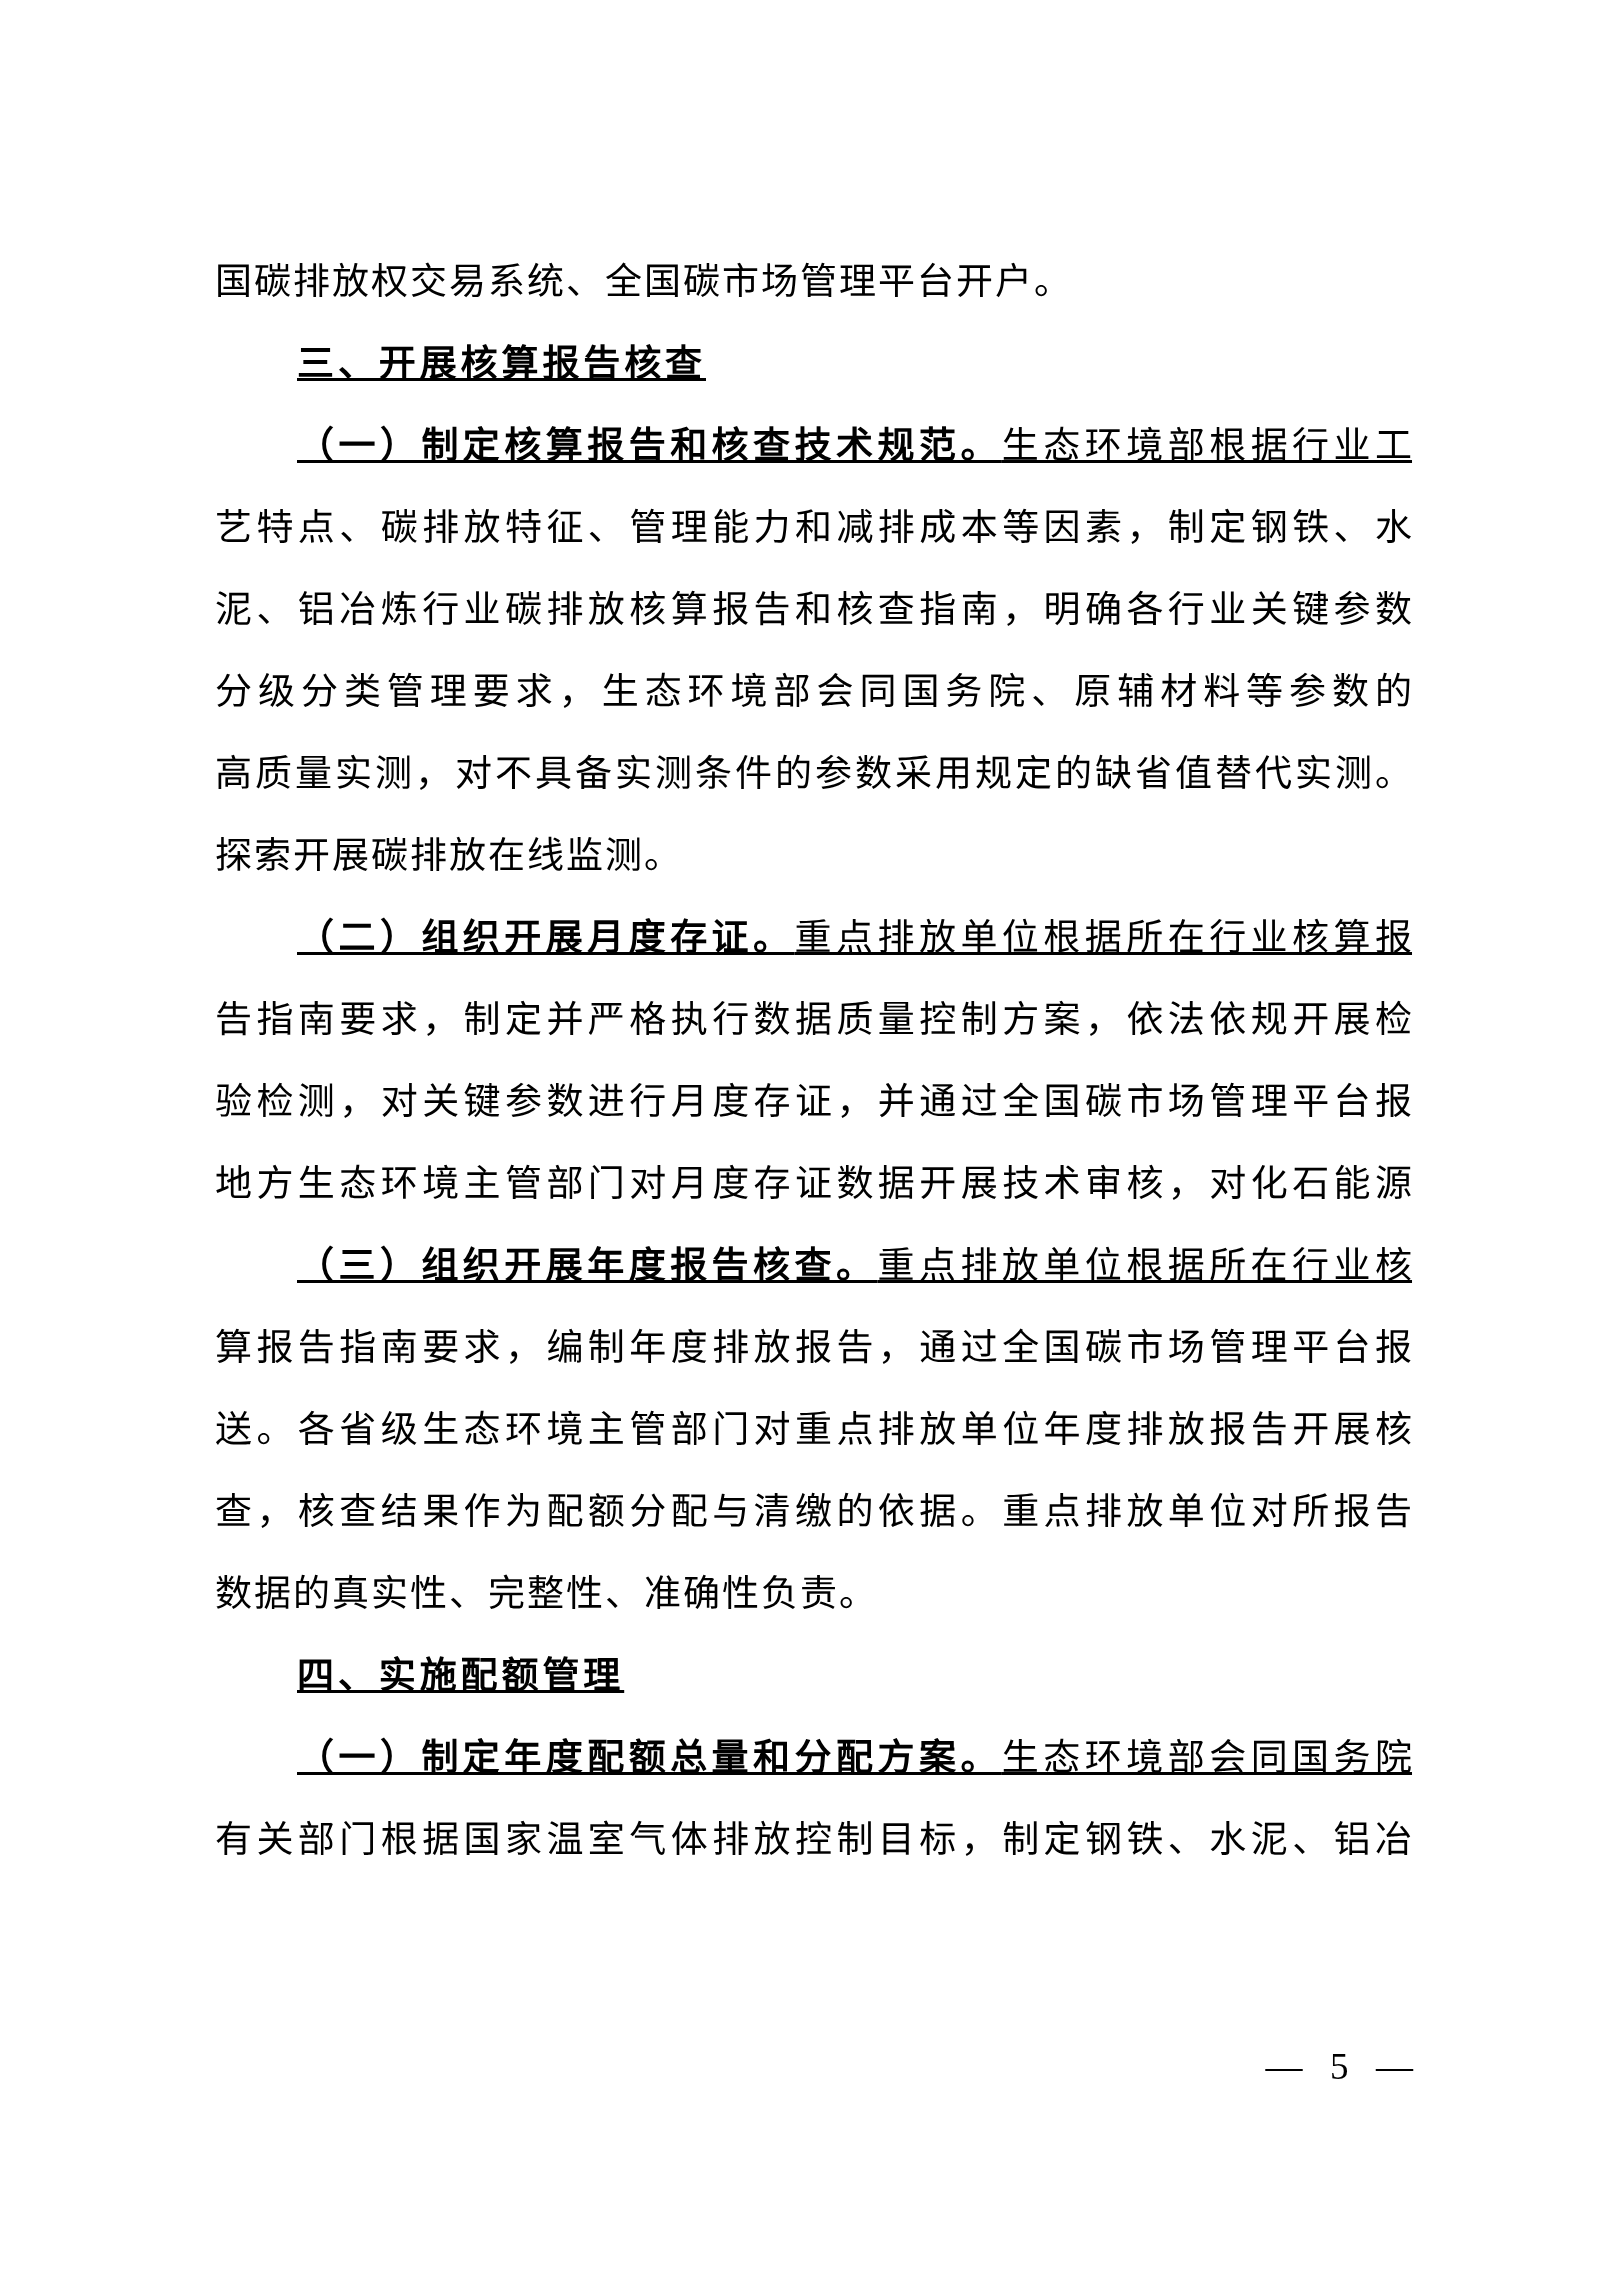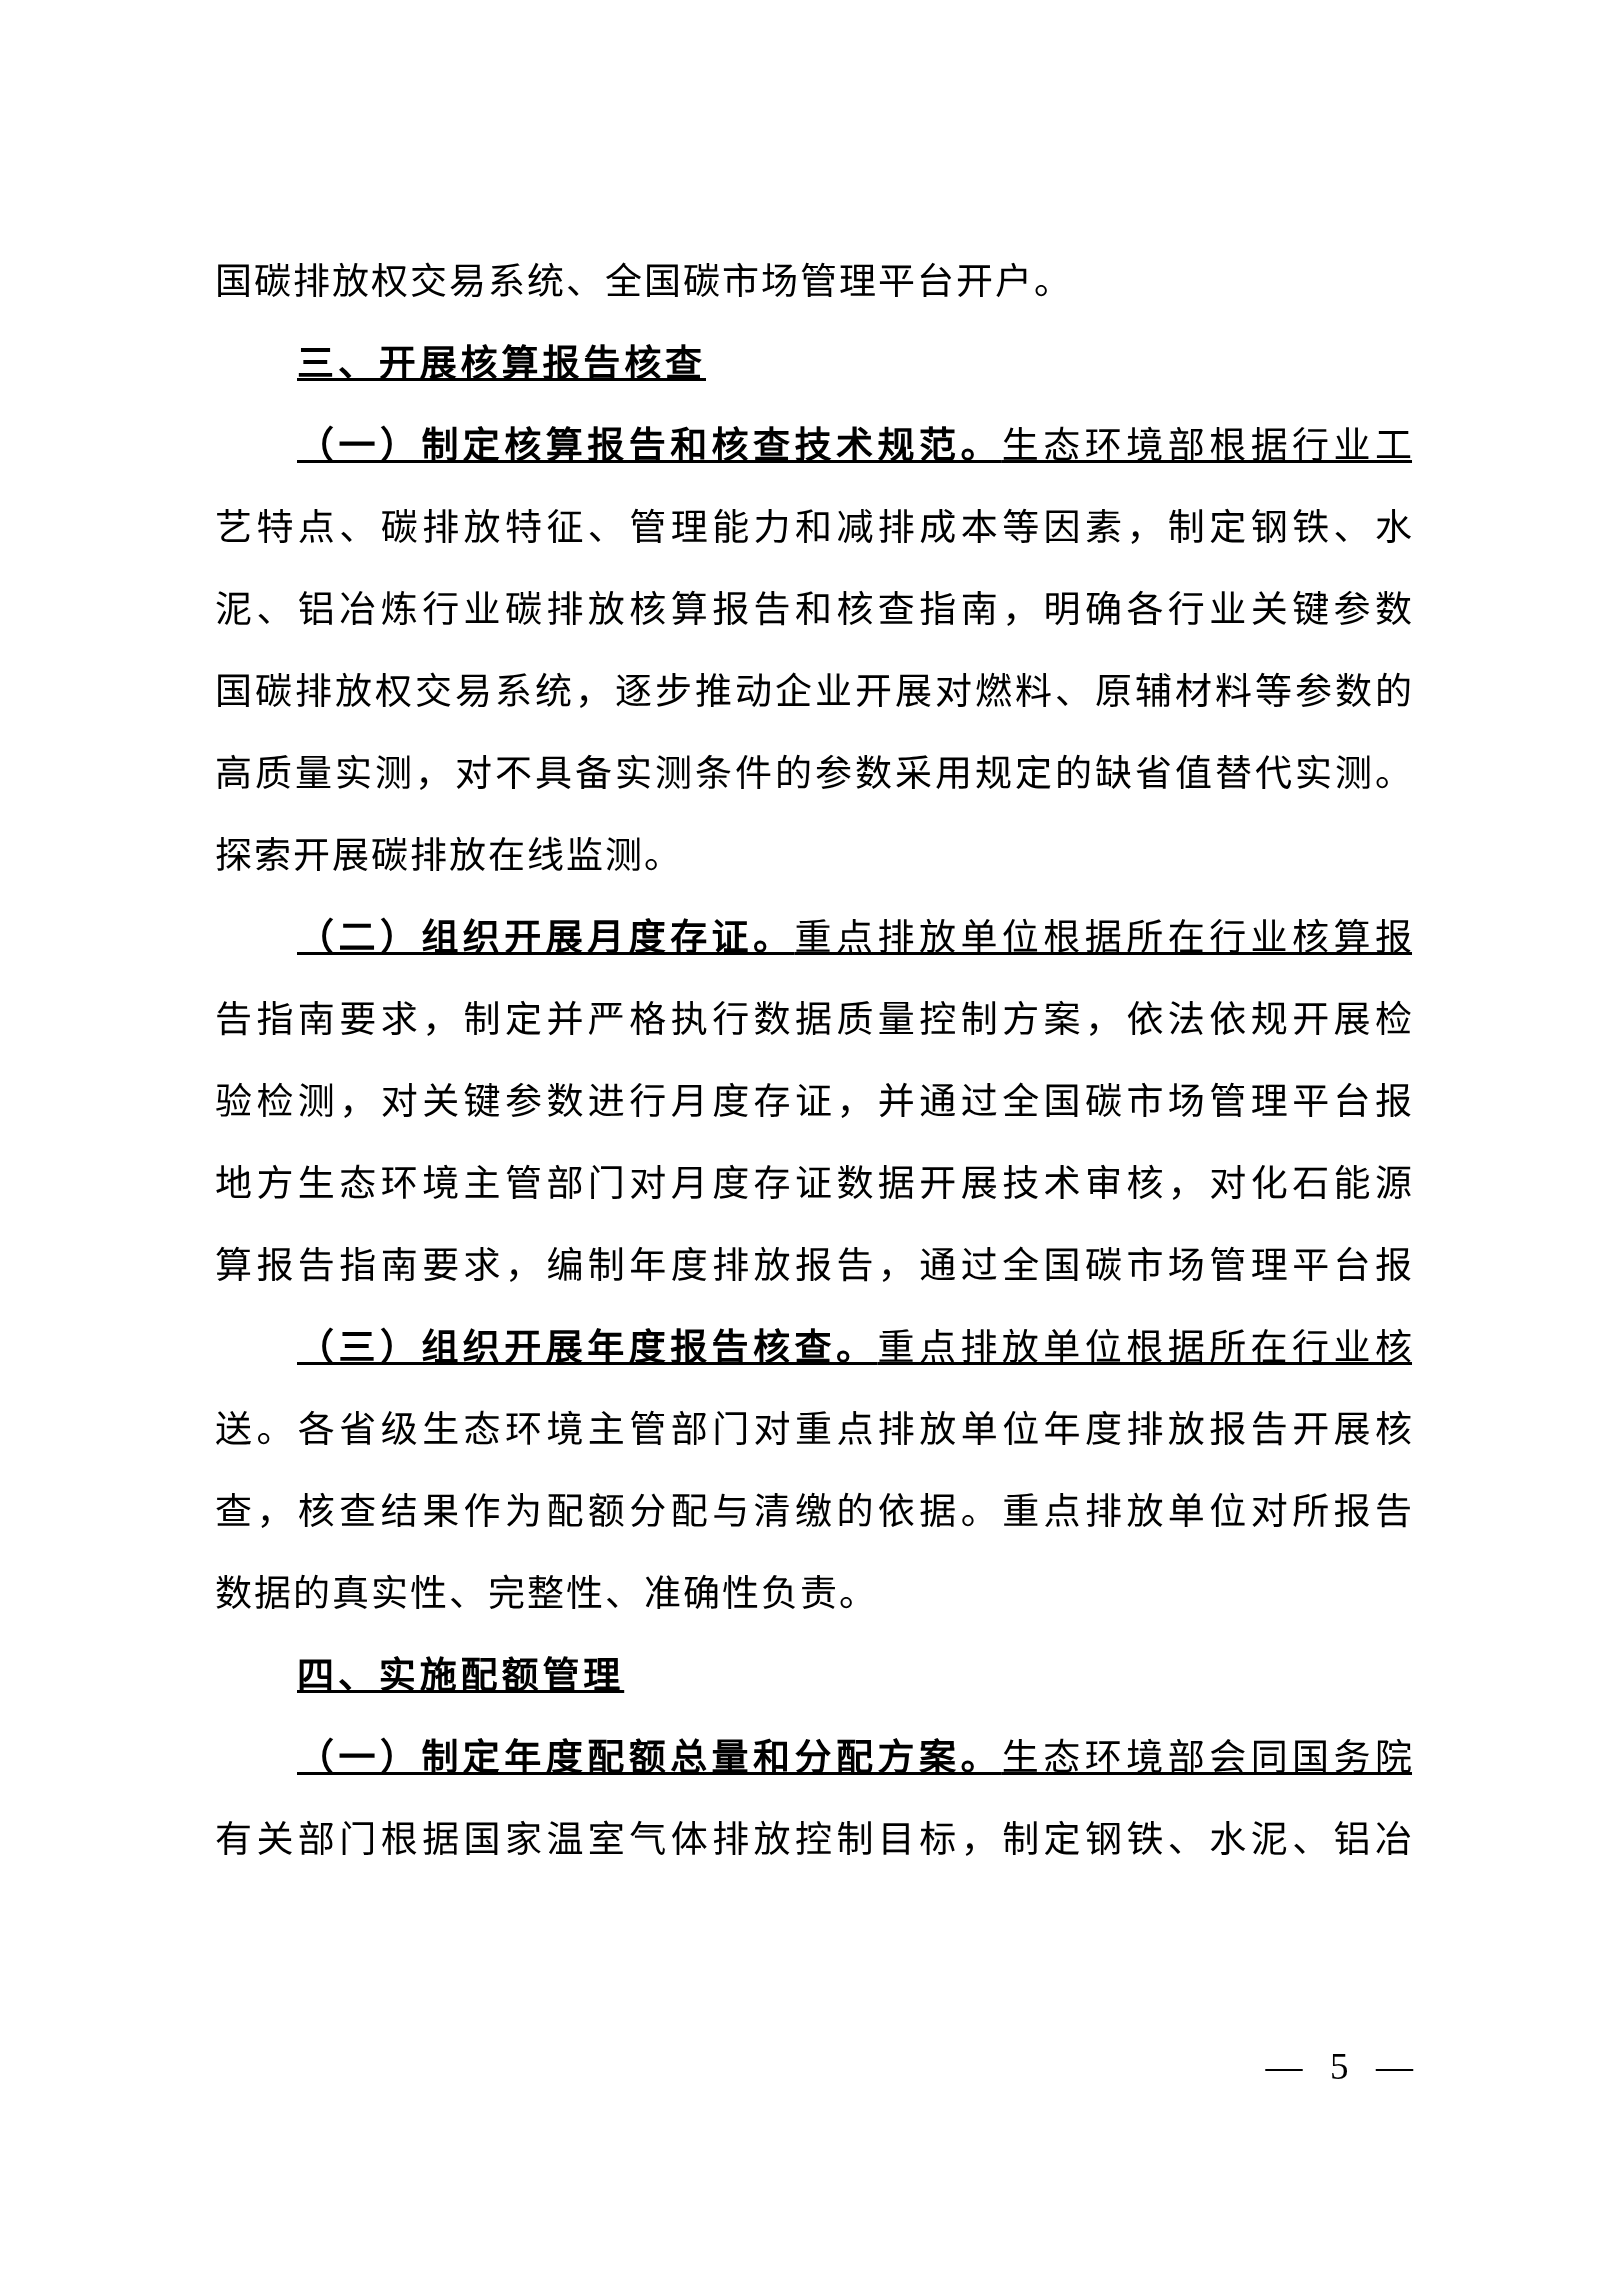--- a/index.html
+++ b/index.html
@@ -66,29 +66,29 @@
 </head>
 <body>
 
 <div class="page">
   <div class="doc-body">
       <div class="line"><span class="run">国碳排放权交易系统、全国碳市场管理平台开户。</span></div>
       <div class="line heading indent"><span class="run bold-run">三、开展核算报告核查</span></div>
       <div class="line justify indent"><span class="run bold-run">（一）制定核算报告和核查技术规范。</span><span class="run">生态环境部根据行业工</span></div>
       <div class="line justify"><span class="run">艺特点、碳排放特征、管理能力和减排成本等因素，制定钢铁、水</span></div>
       <div class="line justify"><span class="run">泥、铝冶炼行业碳排放核算报告和核查指南，明确各行业关键参数</span></div>
-      <div class="line justify"><span class="run">国碳排放权交易系统，逐步推动企业开展对燃料、原辅材料等参数的</span></div>
+      <div class="line justify"><span class="run">分级分类管理要求，生态环境部会同国务院、原辅材料等参数的</span></div>
       <div class="line justify"><span class="run">高质量实测，对不具备实测条件的参数采用规定的缺省值替代实测。</span></div>
       <div class="line"><span class="run">探索开展碳排放在线监测。</span></div>
       <div class="line justify indent"><span class="run bold-run">（二）组织开展月度存证。</span><span class="run">重点排放单位根据所在行业核算报</span></div>
       <div class="line justify"><span class="run">告指南要求，制定并严格执行数据质量控制方案，依法依规开展检</span></div>
       <div class="line justify"><span class="run">验检测，对关键参数进行月度存证，并通过全国碳市场管理平台报</span></div>
       <div class="line justify"><span class="run">地方生态环境主管部门对月度存证数据开展技术审核，对化石能源</span></div>
+      <div class="line justify indent"><span class="run bold-run">（三）组织开展年度报告核查。</span><span class="run">重点排放单位根据所在行业核</span></div>
       <div class="line justify"><span class="run">算报告指南要求，编制年度排放报告，通过全国碳市场管理平台报</span></div>
-      <div class="line justify indent"><span class="run bold-run">（三）组织开展年度报告核查。</span><span class="run">重点排放单位根据所在行业核</span></div>
       <div class="line justify"><span class="run">送。各省级生态环境主管部门对重点排放单位年度排放报告开展核</span></div>
       <div class="line justify"><span class="run">查，核查结果作为配额分配与清缴的依据。重点排放单位对所报告</span></div>
       <div class="line"><span class="run">数据的真实性、完整性、准确性负责。</span></div>
       <div class="line heading indent"><span class="run bold-run">四、实施配额管理</span></div>
       <div class="line justify indent"><span class="run bold-run">（一）制定年度配额总量和分配方案。</span><span class="run">生态环境部会同国务院</span></div>
       <div class="line justify"><span class="run">有关部门根据国家温室气体排放控制目标，制定钢铁、水泥、铝冶</span></div>
     </div>
   <div class="page-footer">
     <span>— 5 —</span>
   </div>

